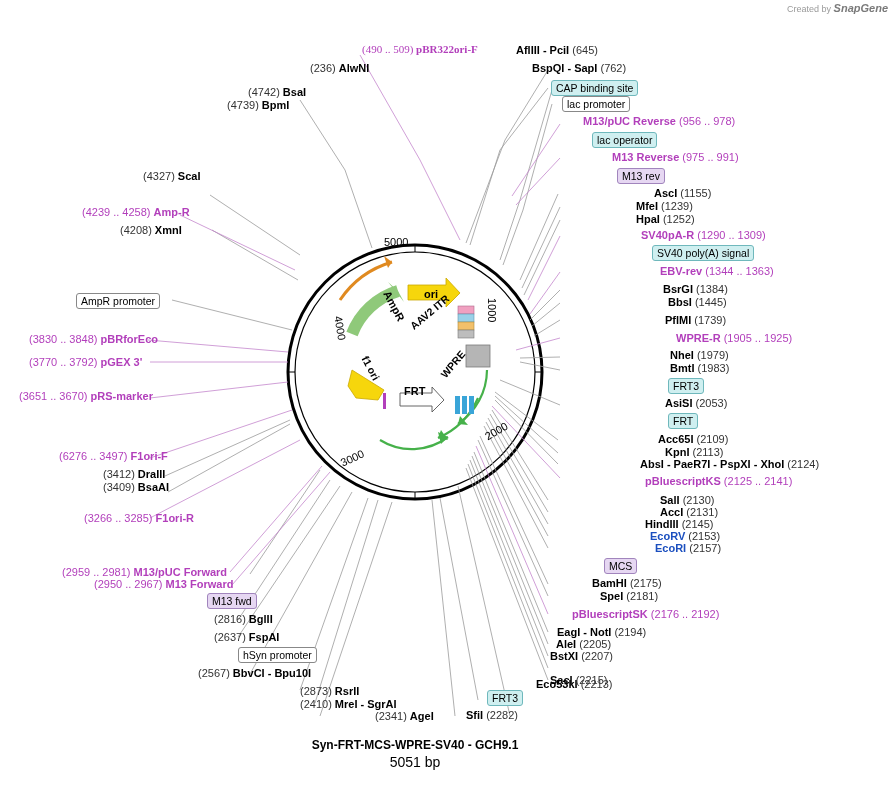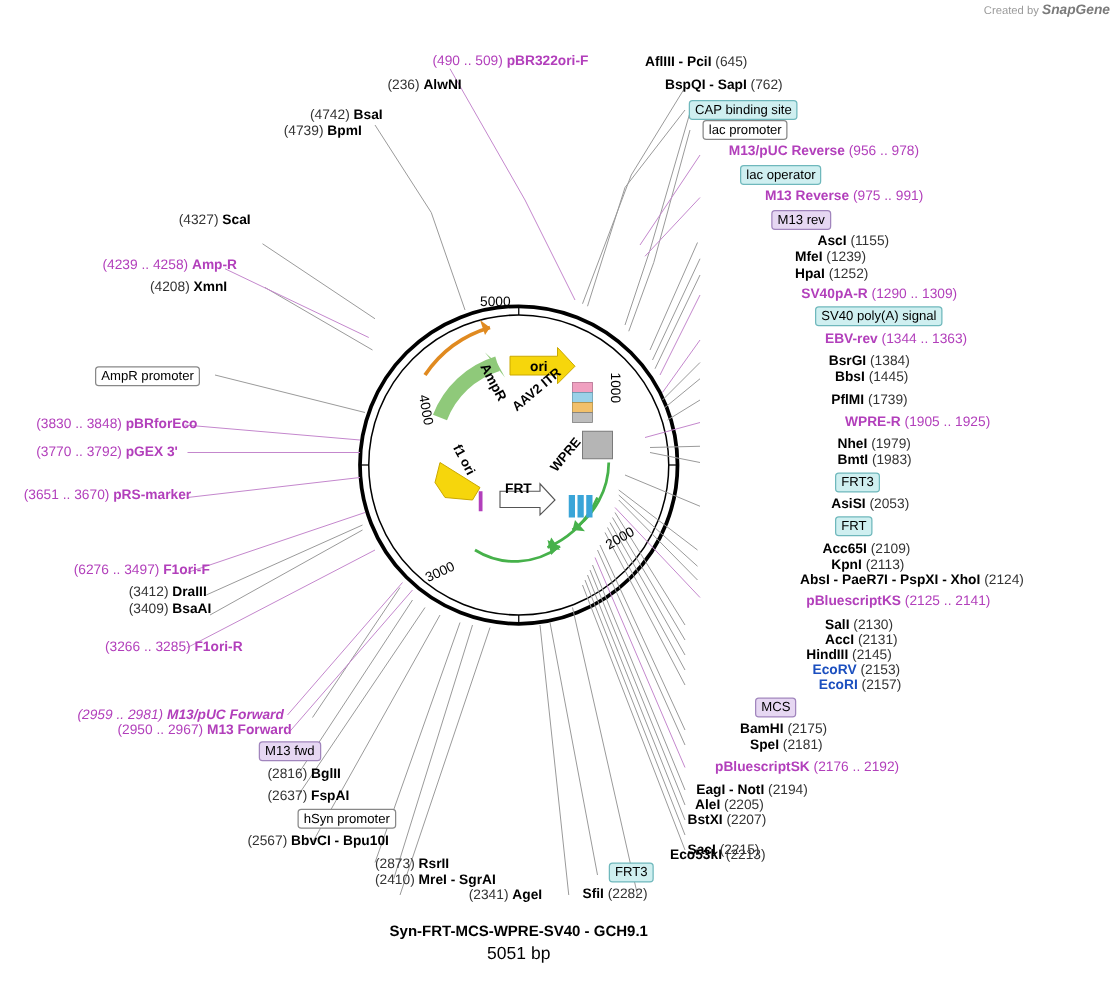--- a/index.html
+++ b/index.html
@@ -174,21 +174,21 @@
   <div class="lbl" style="left:340px;top:452px;font-size:11px;transform:rotate(-25deg);">3000</div>
   <div class="lbl" style="left:328px;top:322px;font-size:11px;transform:rotate(80deg);">4000</div>
 
   <div class="lbl bold" style="left:378px;top:300px;font-size:11px;transform:rotate(62deg);">AmpR</div>
   <div class="lbl bold" style="left:424px;top:288px;font-size:11px;">ori</div>
   <div class="lbl bold" style="left:406px;top:306px;font-size:10.5px;transform:rotate(-40deg);">AAV2 ITR</div>
   <div class="lbl bold" style="left:358px;top:362px;font-size:10.5px;transform:rotate(62deg);">f1 ori</div>
   <div class="lbl bold" style="left:404px;top:385px;font-size:11px;">FRT</div>
   <div class="lbl bold" style="left:437px;top:358px;font-size:10.5px;transform:rotate(-50deg);">WPRE</div>
 
-  <div class="lbl purple" style="left:346px;top:43px;">
+  <div class="lbl purple" style="left:362px;top:43px;font-family:Liberation Serif, serif;">
     <span class="pos purple">(490 .. 509)</span>
     <span class="bold">pBR322ori-F</span>
   </div>
   <div class="lbl" style="left:310px;top:62px;">
     <span class="pos">(236)</span>
     <span class="bold">AlwNI</span>
   </div>
   <div class="lbl" style="left:516px;top:44px;">
     <span class="bold">AflIII  -  PciI</span>
     <span class="pos">(645)</span>
@@ -398,21 +398,21 @@
     <span class="bold">DraIII</span>
   </div>
   <div class="lbl" style="left:103px;top:481px;">
     <span class="pos">(3409)</span>
     <span class="bold">BsaAI</span>
   </div>
   <div class="lbl purple" style="left:84px;top:512px;">
     <span class="pos purple">(3266 .. 3285)</span>
     <span class="bold">F1ori-R</span>
   </div>
-  <div class="lbl purple" style="left:62px;top:566px;font-style:italic;">
+  <div class="lbl purple" style="left:62px;top:566px;">
     <span class="pos purple">(2959 .. 2981)</span>
     <span class="bold">M13/pUC Forward</span>
   </div>
   <div class="lbl purple" style="left:94px;top:578px;">
     <span class="pos purple">(2950 .. 2967)</span>
     <span class="bold">M13 Forward</span>
   </div>
   <div class="lbl" style="left:207px;top:593px;">
     <span class="tagbox tag-violet">M13 fwd</span>
   </div>

